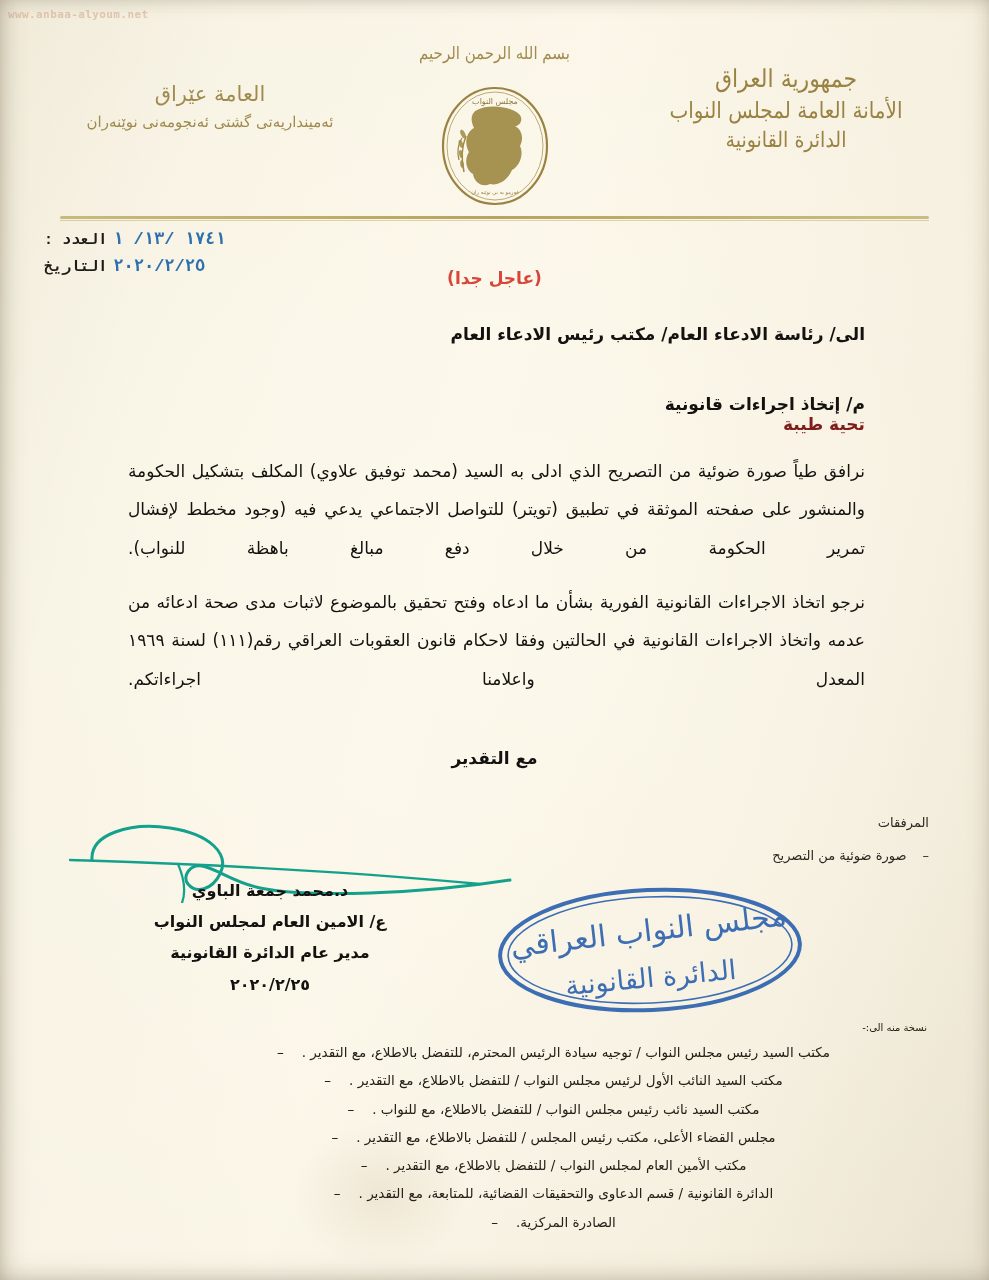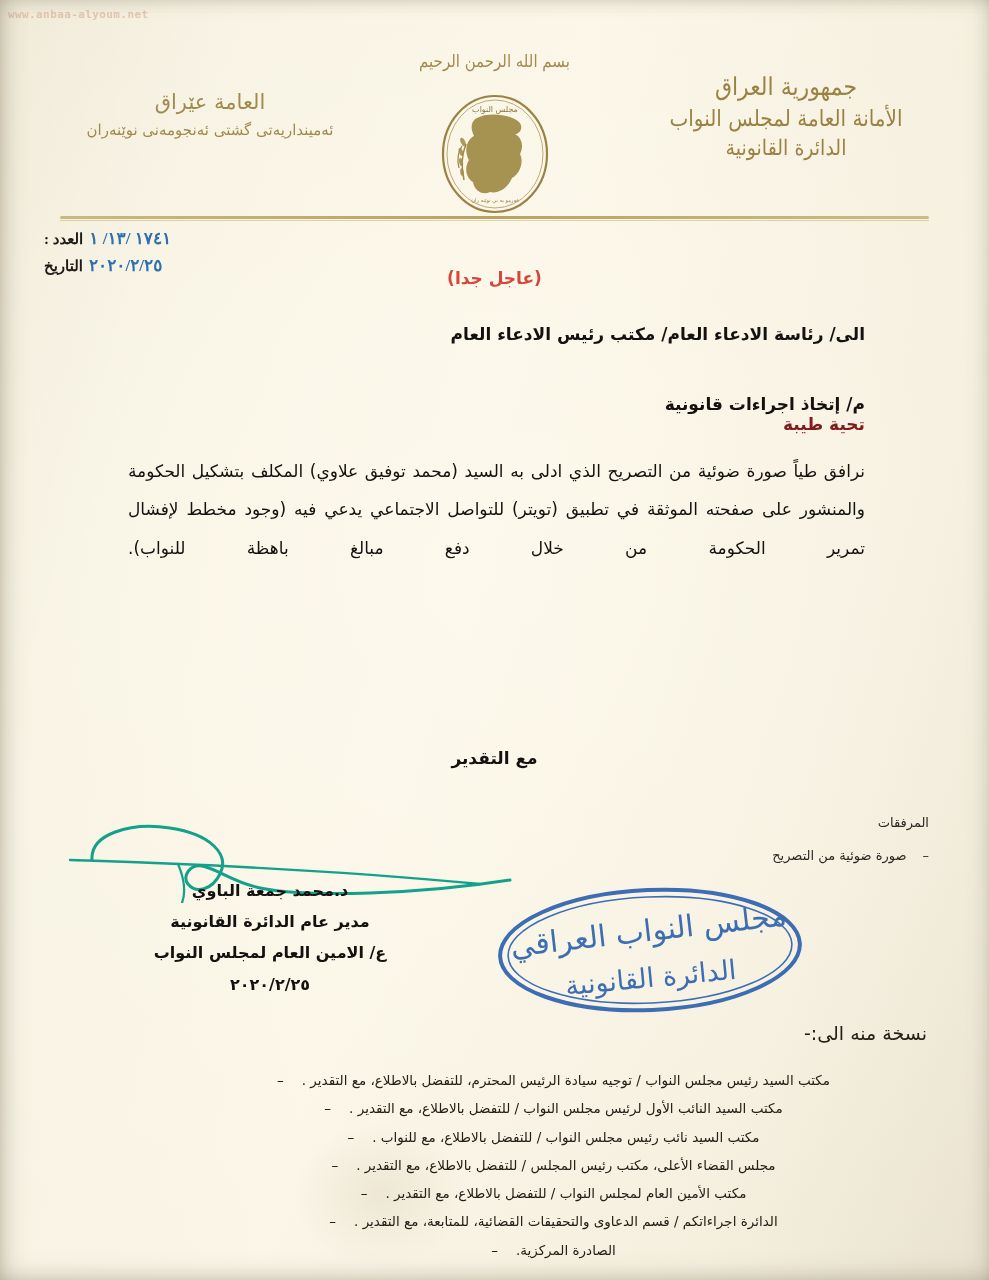--- a/index.html
+++ b/index.html
@@ -29,21 +29,21 @@
   }
   .watermark{
     position:absolute;left:8px;top:8px;
     font-size:11px;letter-spacing:.4px;font-weight:bold;
     color:rgba(208,160,130,.50);
     direction:ltr;font-family:"DejaVu Sans Mono","Liberation Mono",monospace;
   }
 
   
   .header{
-    position:absolute;left:0;right:0;top:34px;height:190px;
+    position:absolute;left:0;right:0;top:26px;height:190px;
   }
   .basmala{
     position:absolute;left:0;right:0;top:18px;
     text-align:center;
     font-family:"DejaVu Serif","Liberation Serif",serif;
     font-size:15px;color:#9a8243;
     letter-spacing:1px;
     transform:scaleY(1.15);
     opacity:.92;
   }
@@ -86,21 +86,21 @@
   }
 
   
   .refblock{
     position:absolute;right:auto;left:44px;top:228px;width:260px;
     text-align:left;
   }
   .refline{
     display:flex;flex-direction:row-reverse;align-items:baseline;
     justify-content:flex-start;gap:6px;
-    font-family:Liberation Serif, serif;
+    font-family:Liberation Mono, monospace;
     font-size:15px;color:#1d1b18;margin-bottom:6px;
     direction:rtl;
   }
   .ref-label{font-weight:bold;white-space:nowrap;}
   .ref-hand{color:#2e6fae;font-weight:bold;font-size:17px;letter-spacing:2px;}
 
   
   .urgent{
     position:absolute;left:0;right:0;top:268px;
     text-align:center;
@@ -158,21 +158,21 @@
     transform:rotate(-2.5deg);
     opacity:.93;
   }
   .stamp svg{display:block;}
 
   
   .cc{
     position:absolute;right:62px;left:180px;top:1022px;
     color:#242018;font-size:13.5px;
   }
-  .cc-title{margin-bottom:26px;font-size:19px;}
+  .cc-title{margin-bottom:9px;font-size:10px;}
   .cc ul{list-style:none;margin:0;padding:0;}
   .cc li{
     display:flex;flex-direction:row;align-items:baseline;gap:18px;
     justify-content:center;
     margin-bottom:8px;line-height:1.5;
   }
   .cc li .dash{flex:0 0 auto;}
   .cc li .txt{flex:0 1 auto;text-align:right;}
 
   .blur-ghost{
@@ -238,36 +238,37 @@
       <span class="ref-hand">٢٠٢٠/٢/٢٥</span>
     </div>
   </div>
 
   <div class="urgent">(عاجل جدا)</div>
   <div class="addr">الى/ رئاسة الادعاء العام/ مكتب رئيس الادعاء العام</div>
   <div class="subject">م/ إتخاذ اجراءات قانونية</div>
   <div class="greet">تحية طيبة</div>
 
   <div class="para" id="para-1">نرافق طياً صورة ضوئية من التصريح الذي ادلى به السيد (محمد توفيق علاوي) المكلف بتشكيل الحكومة والمنشور على صفحته الموثقة في تطبيق (تويتر) للتواصل الاجتماعي يدعي فيه (وجود مخطط لإفشال تمرير الحكومة من خلال دفع مبالغ باهظة للنواب).</div>
+  <div class="para" id="para-2">نرجو اتخاذ الاجراءات القانونية الفورية بشأن ما ادعاه وفتح تحقيق بالموضوع لاثبات مدى صحة ادعائه من عدمه واتخاذ الاجراءات القانونية في الحالتين وفقا لاحكام قانون العقوبات العراقي رقم(١١١) لسنة ١٩٦٩ المعدل واعلامنا اجراءاتكم.</div>
 
   <div class="closing">مع التقدير</div>
 
   <div class="sig-scribble">
     <svg viewBox="0 0 480 95" width="480" height="95" aria-hidden="true">
       <path d="M32 52 C30 26 70 14 110 20 C150 26 170 46 160 66 C152 82 136 86 128 76
                C122 68 130 56 142 58 C158 61 172 74 200 80 C250 90 360 86 450 72" fill="none" stroke="#14a18b" stroke-width="3" stroke-linecap="round"></path>
       <path d="M10 52 C70 54 230 58 420 76" fill="none" stroke="#14a18b" stroke-width="2.4" stroke-linecap="round"></path>
       <path d="M118 56 C124 70 126 84 122 95" fill="none" stroke="#14a18b" stroke-width="2.2" stroke-linecap="round"></path>
     </svg>
   </div>
 
   <div class="sig">
     <div>د.محمد جمعة الباوي</div>
+    <div>ع/ الامين العام لمجلس النواب</div>
     <div>مدير عام الدائرة القانونية</div>
-    <div>ع/ الامين العام لمجلس النواب</div>
     <div class="sdate">٢٠٢٠/٢/٢٥</div>
   </div>
 
   <div class="attach">
     <div class="title">المرفقات</div>
     <div class="row">
       <span class="dash">–</span>
       <span>صورة ضوئية من التصريح</span>
     </div>
   </div>
@@ -300,21 +301,21 @@
       </li>
       <li>
         <span class="txt">مجلس القضاء الأعلى، مكتب رئيس المجلس / للتفضل بالاطلاع، مع التقدير .</span>
         <span class="dash">–</span>
       </li>
       <li>
         <span class="txt">مكتب الأمين العام لمجلس النواب / للتفضل بالاطلاع، مع التقدير .</span>
         <span class="dash">–</span>
       </li>
       <li>
-        <span class="txt">الدائرة اجراءاتكم / قسم الدعاوى والتحقيقات القضائية، للمتابعة، مع التقدير .</span>
+        <span class="txt">الدائرة القانونية / قسم الدعاوى والتحقيقات القضائية، للمتابعة، مع التقدير .</span>
         <span class="dash">–</span>
       </li>
       <li>
         <span class="txt">الصادرة المركزية.</span>
         <span class="dash">–</span>
       </li>
     </ul>
   </div>
 
   <div class="edge-shadow"></div>

